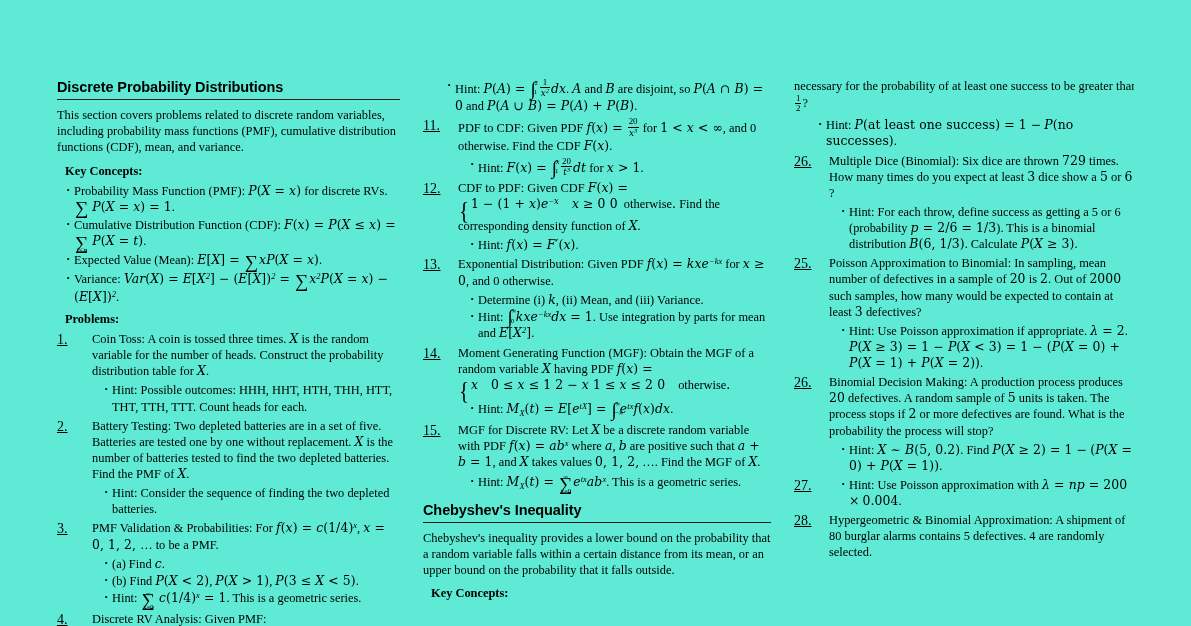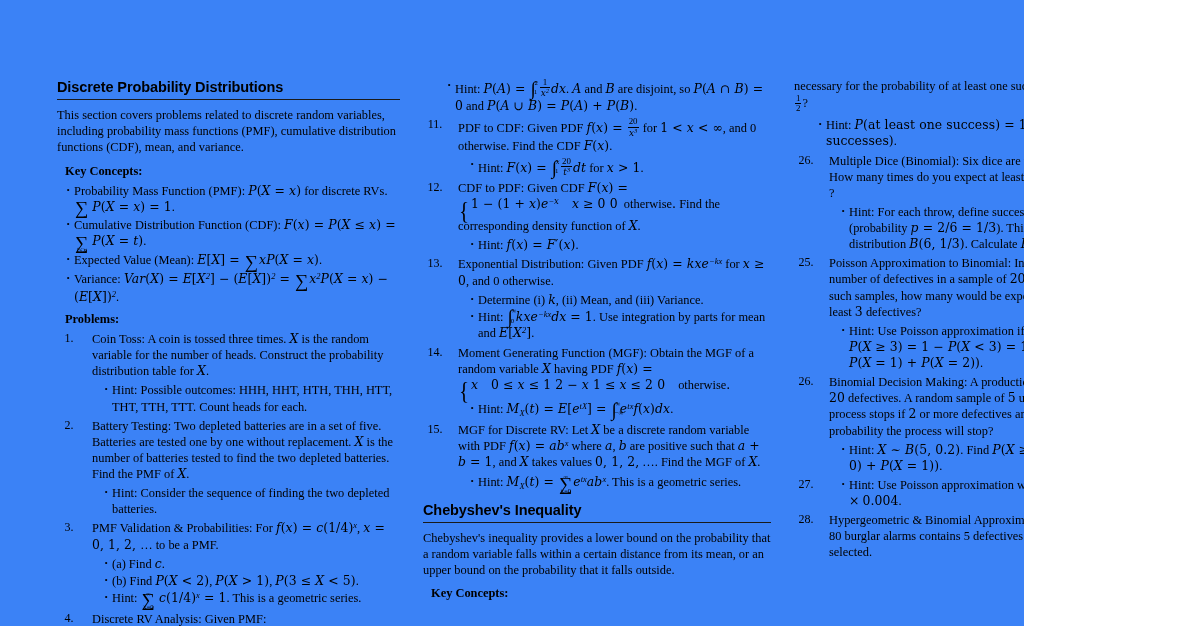--- a/index.html
+++ b/index.html
@@ -10,23 +10,23 @@
   }
   body {
     width: 1191px;
     height: 626px;
     overflow: hidden;
     font-family: "Liberation Serif", "DejaVu Serif", serif;
     color: #000000;
   }
   .page {
     position: relative;
-    width: 1024px;
+    width: 1191px;
     height: 626px;
-    background: #3b82f6;
+    background: #5eead4;
     overflow: hidden;
   }
   .columns {
     position: absolute;
     left: 57px;
     top: 78px;
     width: 1077px;
     height: 548px;
     display: flex;
     gap: 23px;
@@ -100,22 +100,23 @@
     font-size: 12.4px;
     line-height: 1.30;
     padding-left: 35px;
     margin-bottom: 1px;
   }
   ol.problems > li.problem > .num {
     position: absolute;
     left: 0;
     top: 0;
     width: 24px;
-    text-align: center;
-    font-size: 12px;
+    text-align: left;
+    font-size: 14px;
+    text-decoration: underline;
   }
   .ptext { display: block; }
   ul.hints {
     list-style: none;
     margin: 3px 0 3px 0;
     padding: 0 0 0 12px;
   }
   ul.hints > li {
     position: relative;
     font-size: 12.4px;

